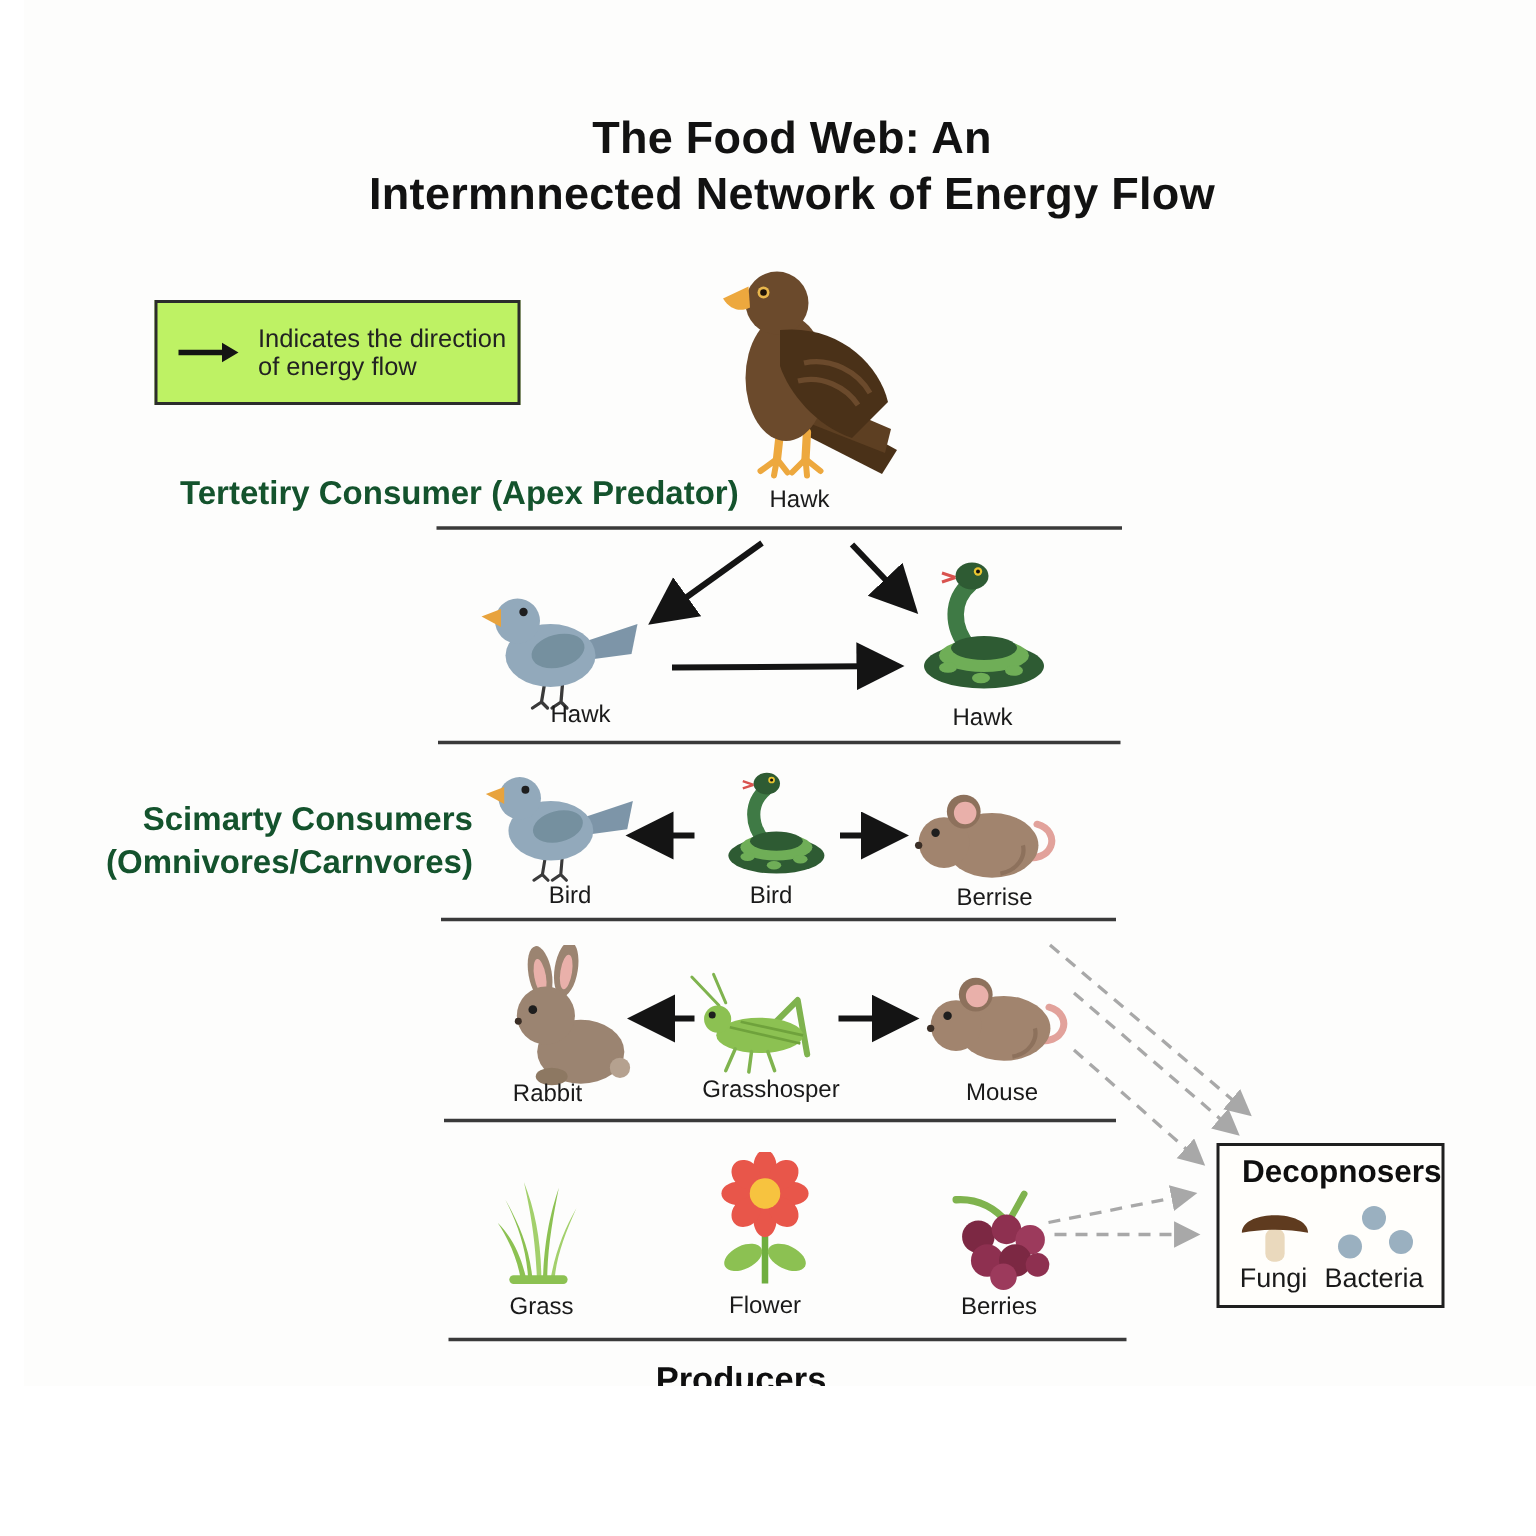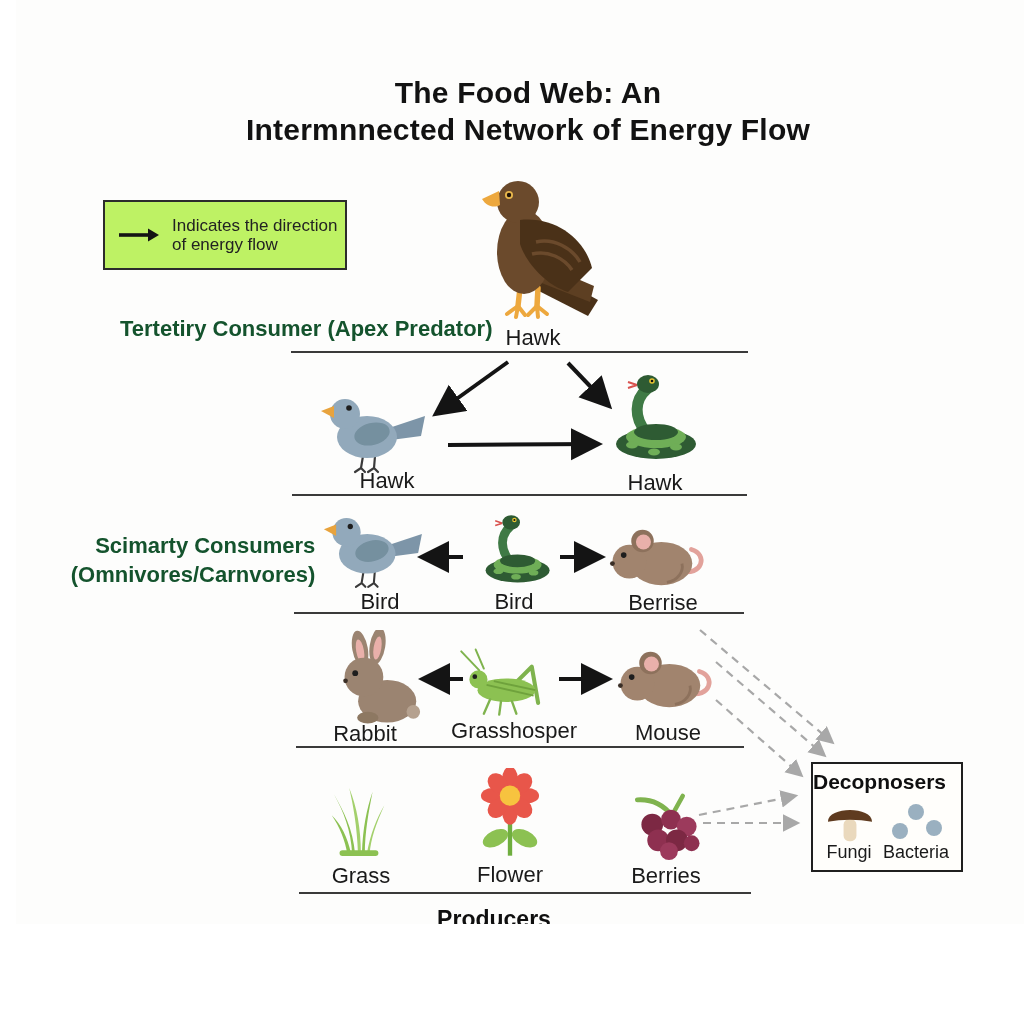--- a/index.html
+++ b/index.html
@@ -4,28 +4,28 @@
 <style>
   html,body{margin:0;padding:0;background:#ffffff;}
   .canvas{position:relative;width:1024px;height:924px;background:#fdfdfc;
           font-family:"Liberation Sans",sans-serif;overflow:hidden;margin-left:16px;}
   .title{position:absolute;left:0;top:74px;width:1024px;text-align:center;
          font-weight:bold;font-size:30px;line-height:37px;color:#121212;letter-spacing:.2px;}
   .legend{position:absolute;left:87px;top:200px;width:240px;height:66px;
           border:2px solid #2c2c2c;background:#bef264;display:flex;align-items:center;}
   .legend .arr{margin-left:13px;flex:0 0 auto;}
   .legend .ltxt{margin-left:12px;font-size:17px;line-height:19px;color:#222;}
-  .lbl{position:absolute;transform:translateX(-50%);font-size:22px;color:#1a1a1a;white-space:nowrap;}
+  .lbl{position:absolute;transform:translateX(-50%);font-size:16px;color:#1a1a1a;white-space:nowrap;}
   .tierlbl{position:absolute;font-weight:bold;font-size:22px;color:#14532d;white-space:nowrap;}
   .tierlbl.center{transform:translateX(-50%);text-align:right;line-height:29px;}
   .icon{position:absolute;}
   .overlay{position:absolute;left:0;top:0;pointer-events:none;}
   .decomp{position:absolute;left:795px;top:762px;width:148px;height:106px;
           border:2px solid #1f1f1f;background:#fffefb;}
-  .decomp .dtitle{position:absolute;left:0;top:6px;width:100%;text-align:left;
+  .decomp .dtitle{position:absolute;left:0;top:6px;width:100%;text-align:right;
           font-weight:bold;font-size:21px;color:#0f0f0f;}
   .decomp .dlbl{position:absolute;top:78px;font-size:18px;color:#1a1a1a;transform:translateX(-50%);}
   .producers{font-weight:bold;font-size:23px;color:#0f0f0f;}
 </style>
 </head>
 <body>
 
 <div class="canvas">
 
   <div class="title">

